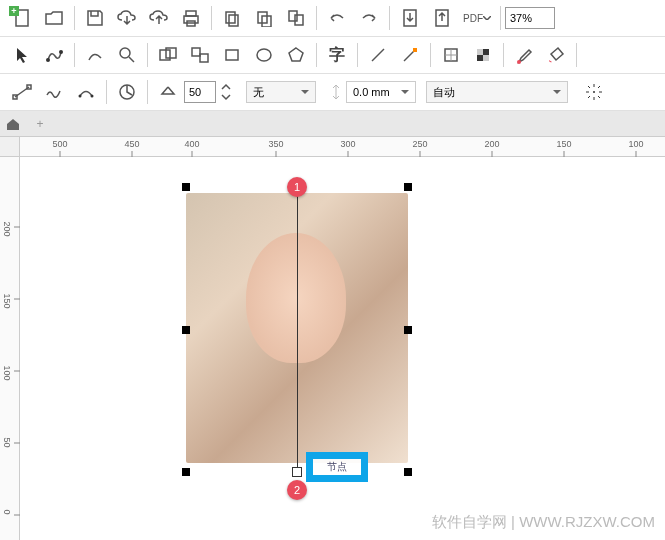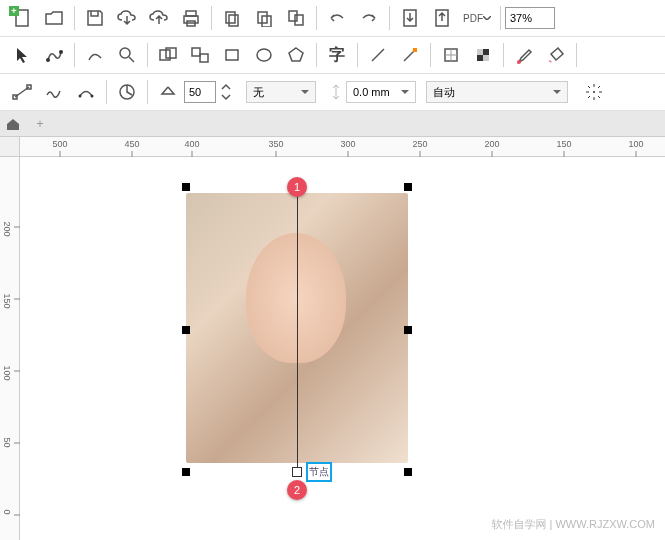--- a/index.html
+++ b/index.html
@@ -36,23 +36,23 @@
 .hair { position: absolute; top: 10px; left: 40px; width: 140px; height: 120px; background: radial-gradient(ellipse at center top, #8b5a3c 0%, #6b4028 80%); border-radius: 50% 50% 30% 30%; z-index: -1; }
 .handle { position: absolute; width: 8px; height: 8px; background: #000; }
 .h-tl { top: -4px; left: -4px; } .h-tr { top: -4px; right: -4px; }
 .h-ml { top: 50%; left: -4px; margin-top: -4px; } .h-mr { top: 50%; right: -4px; margin-top: -4px; }
 .h-bl { bottom: -4px; left: -4px; } .h-br { bottom: -4px; right: -4px; }
 .h-tc { top: -4px; left: 50%; margin-left: -4px; } .h-bc { bottom: -4px; left: 50%; margin-left: -4px; }
 .guide-line { position: absolute; top: 0; left: 50%; width: 1px; height: 100%; background: #333; z-index: 5; }
 .marker { position: absolute; width: 20px; height: 20px; border-radius: 50%; background: #e94b5c; color: #fff; font-size: 11px; display: flex; align-items: center; justify-content: center; z-index: 10; box-shadow: 0 1px 3px rgba(0,0,0,0.3); }
 .marker1 { top: -10px; left: 50%; margin-left: -10px; }
 .marker2 { bottom: -28px; left: 50%; margin-left: -10px; }
-.node-label { position: absolute; bottom: -10px; left: 54%; font-size: 10px; background: rgba(255,255,255,0.9); border: 2px solid #0ea5e9; padding: 1px 1px; color: #446; z-index: 6; }
+.node-label { position: absolute; bottom: -10px; left: 54%; font-size: 10px; background: rgba(255,255,255,0.9); border: 7px solid #0ea5e9; padding: 1px 14px; color: #446; z-index: 6; }
 .node-square { position: absolute; bottom: -5px; left: 50%; margin-left: -5px; width: 10px; height: 10px; border: 1px solid #333; background: #fff; z-index: 7; }
-.watermark { position: absolute; bottom: 8px; right: 10px; font-size: 11px; color: #bbb; }
+.watermark { position: absolute; bottom: 8px; right: 10px; font-size: 15px; color: #bbb; }
 .icon-stroke { stroke: #555; stroke-width: 1.5; fill: none; }
 </style>
 </head>
 <body>
 
 <div class="toolbar toolbar-row1">
   <div class="tbtn new-doc">
     <svg width="18" height="20">
         <rect x="3" y="2" width="12" height="16" class="icon-stroke"></rect>
       </svg>

